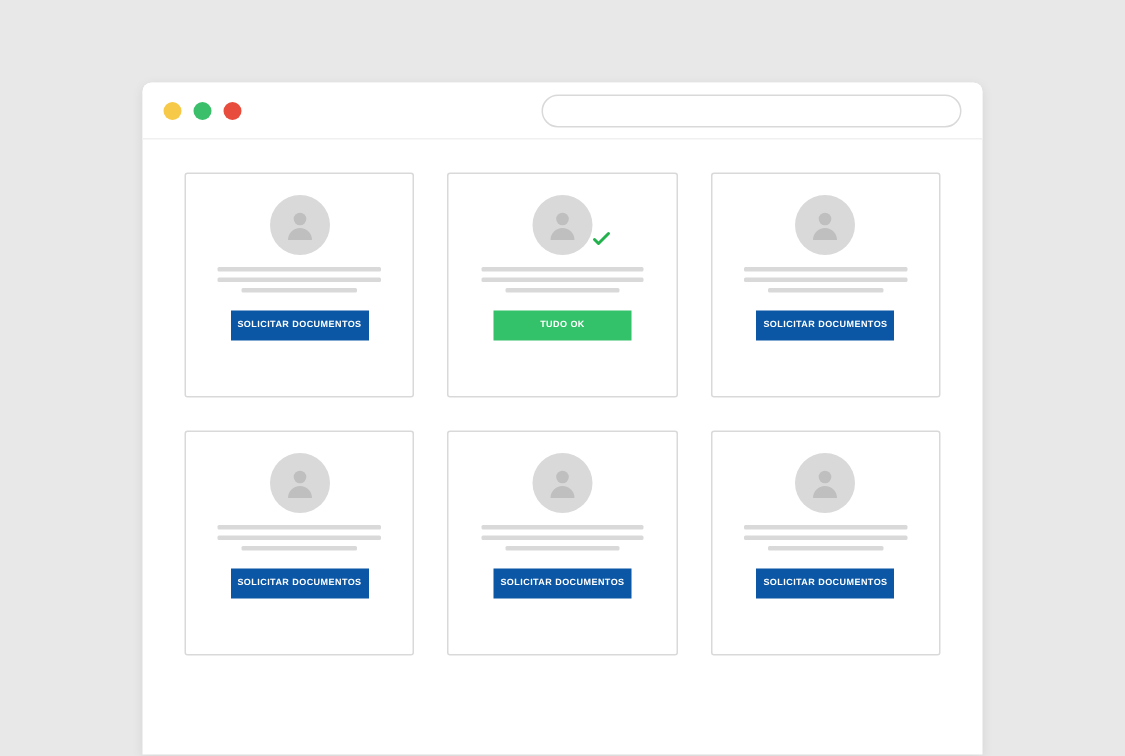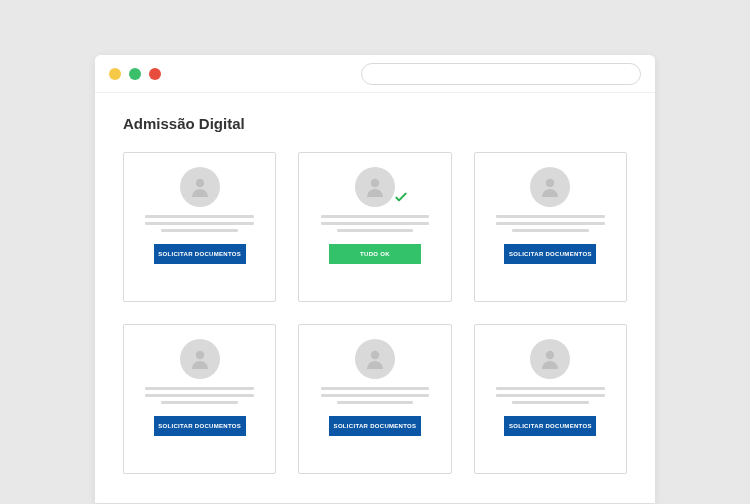--- a/index.html
+++ b/index.html
@@ -135,21 +135,20 @@
   <div class="titlebar">
     <div class="traffic">
       <div class="dot y"></div>
       <div class="dot g"></div>
       <div class="dot r"></div>
     </div>
     <div class="addr"></div>
   </div>
 
   <div class="content">
-    <div class="page-title">Admissão Digital</div>
     <div class="grid" id="grid">
         <div class="card">
           <div class="avatar-wrap">
             <div class="avatar">
               <svg width="24" height="24" viewBox="0 0 24 24">
                 <circle cx="12" cy="8" r="4.2" fill="#bfbfbf"></circle>
                 <path d="M4 22c0-4.4 3.6-8 8-8s8 3.6 8 8" fill="#bfbfbf"></path>
               </svg>
             </div>
           </div>

